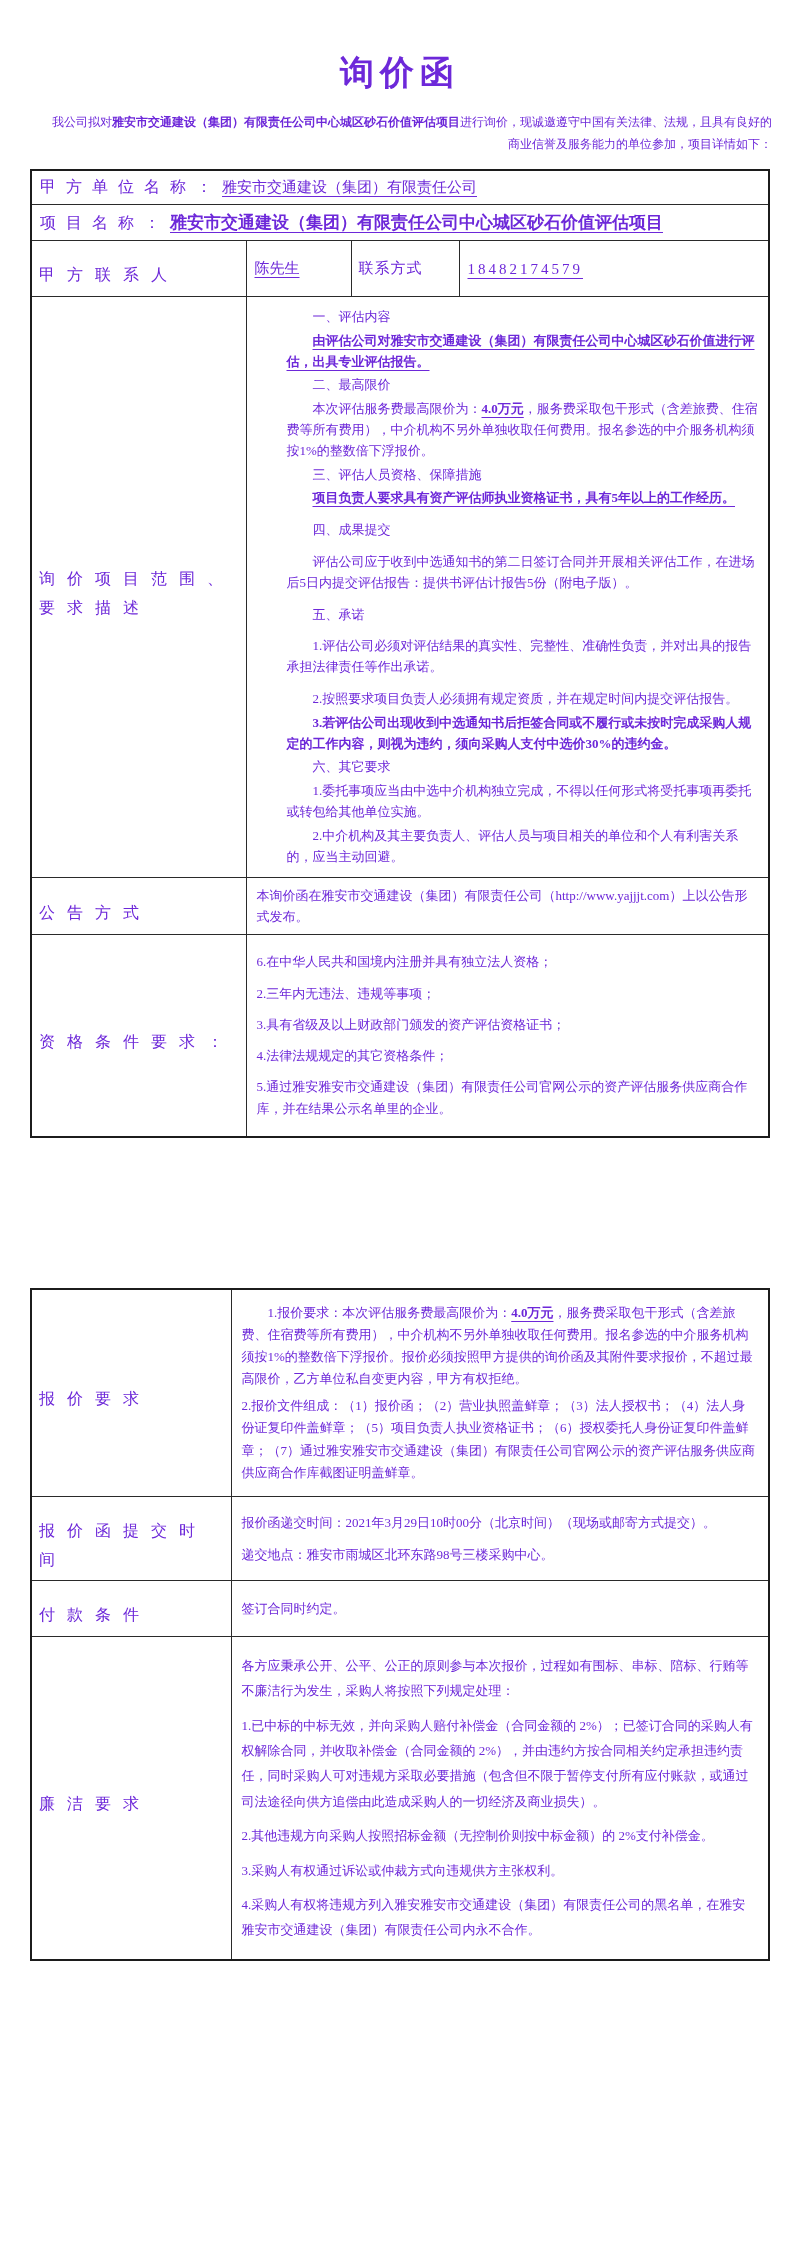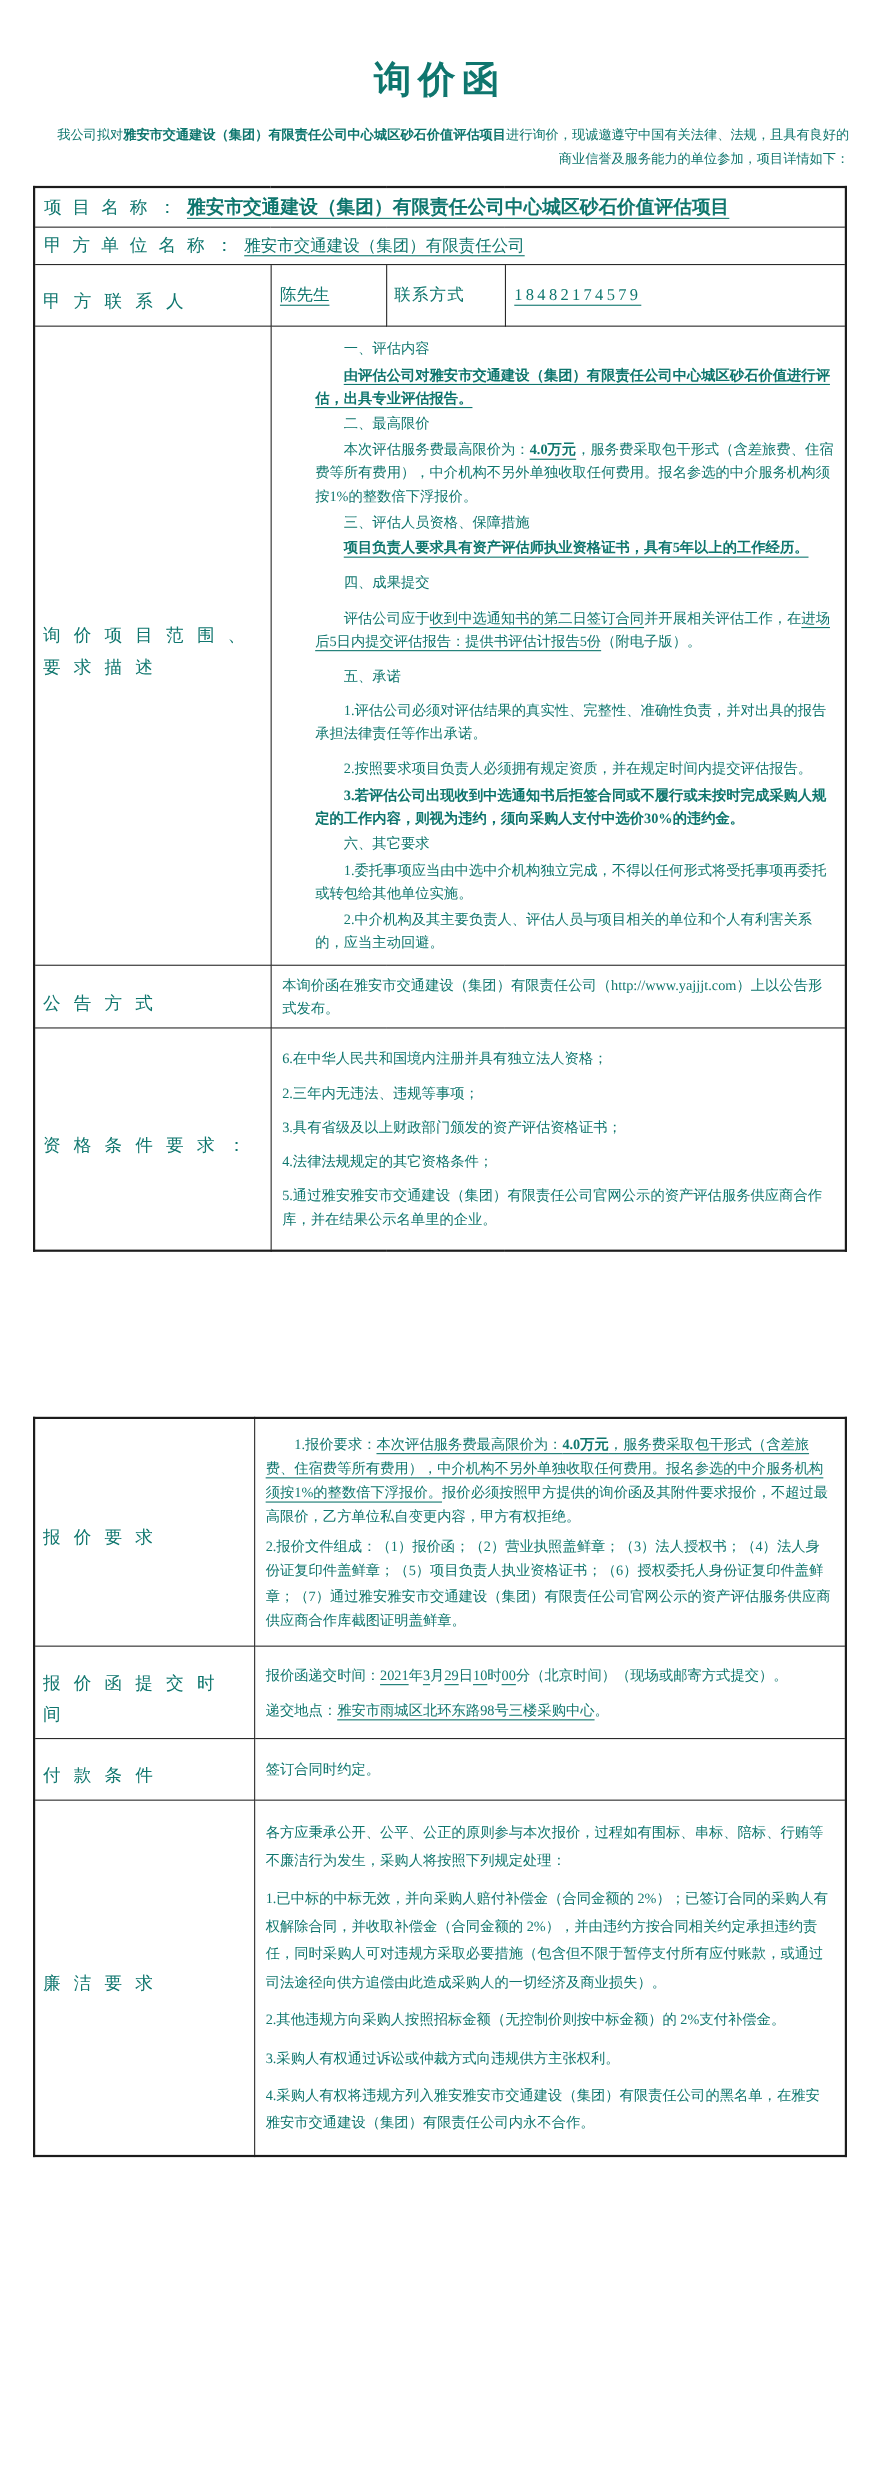--- a/index.html
+++ b/index.html
@@ -1,18 +1,18 @@
 <!DOCTYPE html>
 <html><head>
 <meta charset="utf-8">
 <style>
   html,body{margin:0;padding:0;background:#ffffff;}
   .page{
     width:800px;height:2263px;margin:0 auto;background:#fff;overflow:hidden;
-    font-family:"Liberation Serif","DejaVu Serif",serif;color:#0f766e;
+    font-family:"Liberation Serif","DejaVu Serif",serif;color:#6d28d9;
   }
   .doc-title{
     text-align:center;font-size:34px;font-weight:bold;letter-spacing:6px;
     margin:50px 0 16px 0;
   }
   .intro{margin:0 28px 14px 28px;font-size:12px;line-height:1.8;text-align:right;}
   .intro p{margin:0;}
   table.doc{
     width:740px;margin:0 auto;border-collapse:collapse;
     border:2px solid #1c1c1c;table-layout:fixed;background:#fff;
@@ -27,21 +27,21 @@
   td.content{font-size:13px;line-height:1.62;padding:7px 10px;}
   td.content-top{vertical-align:top;}
   .rowcell{padding:6px 8px;}
   .val-project{font-size:17px;font-weight:bold;text-decoration:underline;text-underline-offset:4px;}
   .val-u{font-size:15px;text-decoration:underline;text-underline-offset:4px;}
   .phone{letter-spacing:3px;}
   p.para{margin:3px 0;}
   p.ind{text-indent:2em;}
   p.gap{margin:11px 0;}
   .b{font-weight:bold;}
-  .u{text-decoration:underline;text-underline-offset:4px;}
+  .u{text-underline-offset:4px;}
   .bu{font-weight:bold;text-decoration:underline;text-underline-offset:4px;}
   
   .scope-cell p.para{line-height:1.6;margin-left:30px;}
   .qual-cell p.para{margin:9px 0;line-height:1.7;}
   .announce-cell{font-size:12.5px;}
   .quote-cell p.para{line-height:1.7;margin:5px 0;}
   .submit-cell p.para{line-height:2.3;margin:2px 0;}
   .pay-cell{padding-top:14px;padding-bottom:14px;}
   .integrity-cell p.para{line-height:1.95;margin:9px 0;}
   .table-gap{height:150px;}
@@ -60,26 +60,26 @@
   <table class="doc">
     <colgroup>
         <col style="width:215px">
         <col style="width:105px">
         <col style="width:108px">
         <col>
       </colgroup>
     <tbody>
         <tr>
       <td colspan="4" class="rowcell">
-        <span class="lbl-inline">项目名称：</span><span class="val-project">雅安市交通建设（集团）有限责任公司中心城区砂石价值评估项目</span>
+        <span class="lbl-inline">甲方单位名称：</span><span class="val-u">雅安市交通建设（集团）有限责任公司</span>
       </td>
     </tr>
     <tr>
       <td colspan="4" class="rowcell">
-        <span class="lbl-inline">甲方单位名称：</span><span class="val-u">雅安市交通建设（集团）有限责任公司</span>
+        <span class="lbl-inline">项目名称：</span><span class="val-project">雅安市交通建设（集团）有限责任公司中心城区砂石价值评估项目</span>
       </td>
     </tr>
     <tr>
       <td class="lbl">甲方联系人</td>
       <td class="rowcell"><span class="val-u">陈先生</span></td>
       <td class="lbl-compact">联系方式</td>
       <td class="rowcell"><span class="val-u phone">18482174579</span></td>
     </tr>
     <tr>
       <td class="lbl">询价项目范围、要求描述</td>

